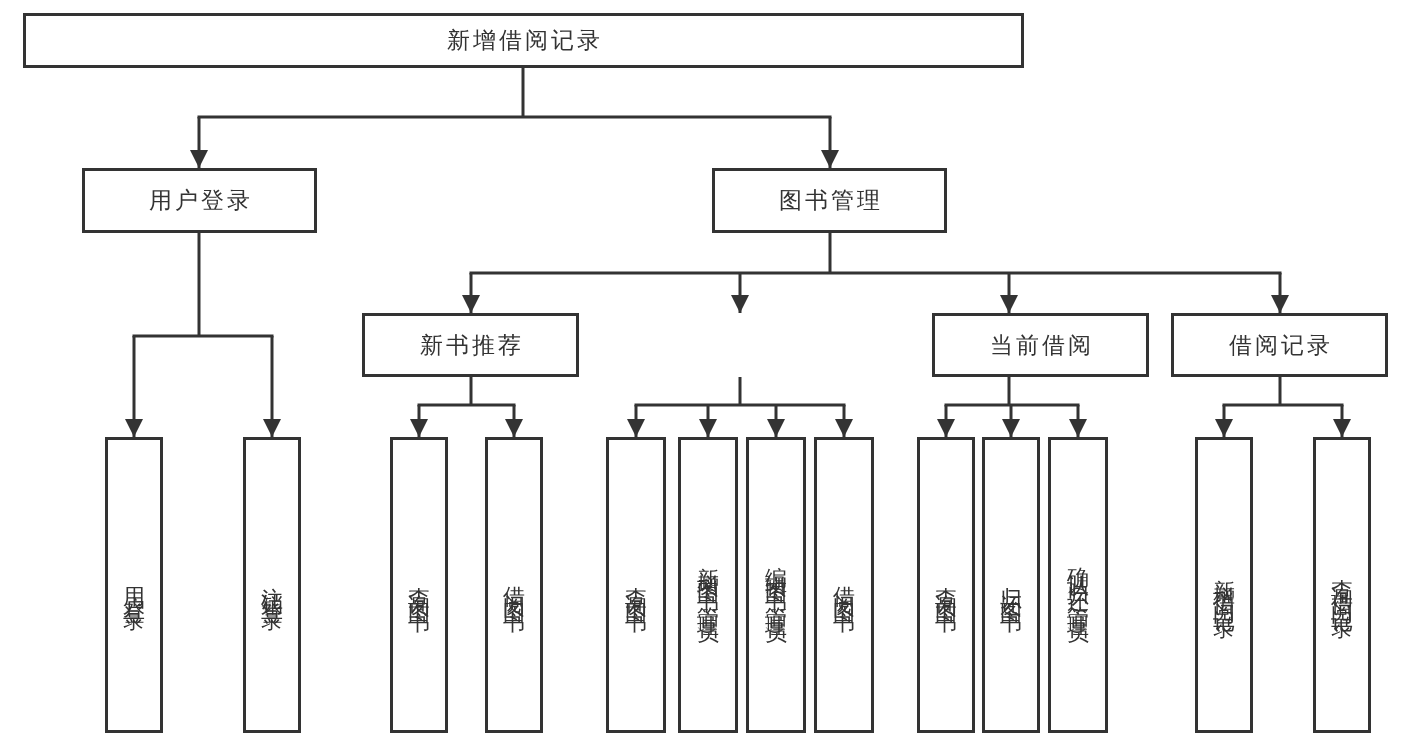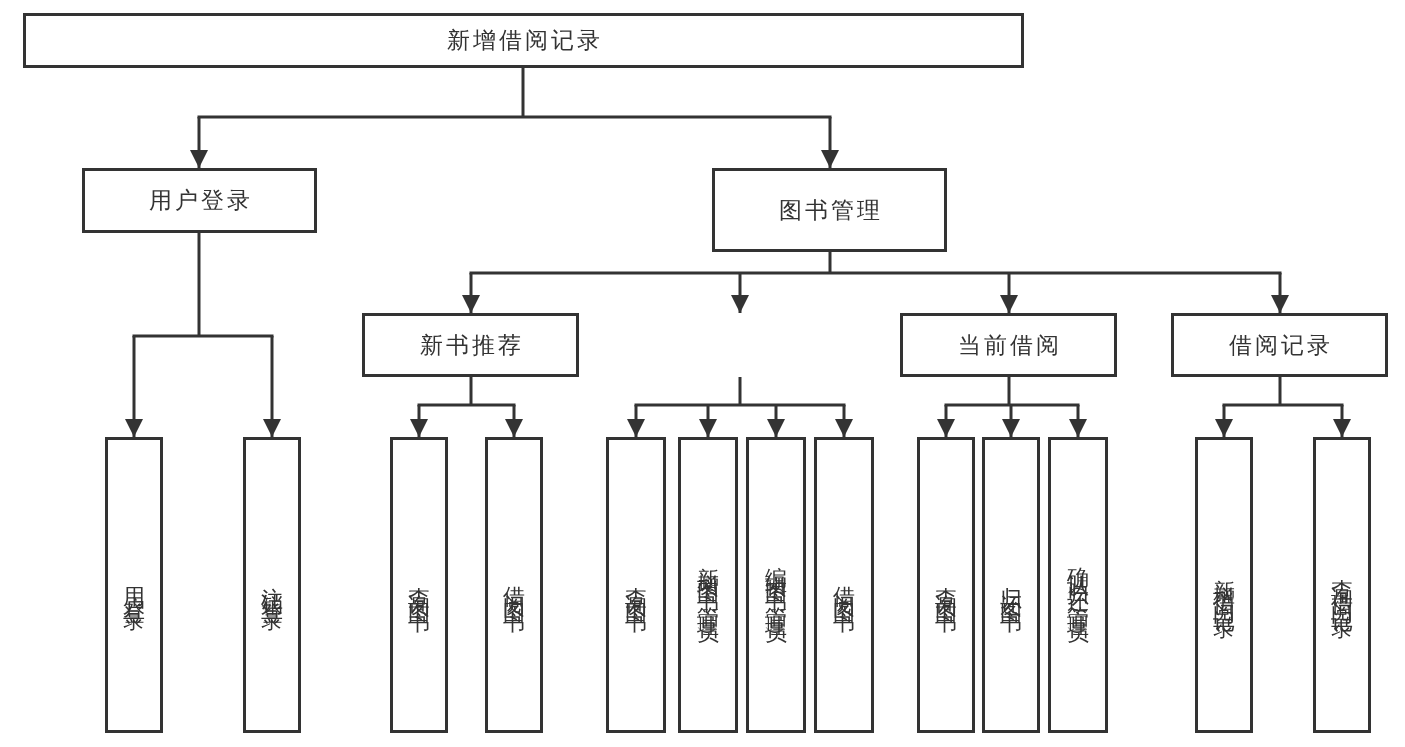--- a/index.html
+++ b/index.html
@@ -55,25 +55,25 @@
     bottom: 6px;
     font-size: 21px;
     letter-spacing: 1px;
     color: var(--watermark);
     z-index: 3;
     white-space: nowrap;
   }
   
   .n-root   { left: 23px;  top: 13px;  width: 1001px; height: 55px; }
   .n-login  { left: 82px;  top: 168px; width: 235px;  height: 65px; }
-  .n-mgmt   { left: 712px; top: 168px; width: 235px;  height: 84px; text-align: right; }
+  .n-mgmt   { left: 712px; top: 168px; width: 235px;  height: 65px; text-align: right; }
   .n-l2     { top: 313px; height: 64px; width: 217px; }
   .n-newrec { left: 362px; }
   .n-borrow { left: 631px; }
-  .n-curr   { left: 900px; }
+  .n-curr   { left: 932px; }
   .n-record { left: 1171px; }
   .leaf     { top: 437px; height: 296px; width: 58px; }
   .lf-1  { left: 105px; }
   .lf-2  { left: 243px; }
   .lf-3  { left: 390px; }
   .lf-4  { left: 485px; }
   .lf-5  { left: 606px; width: 60px; }
   .lf-6  { left: 678px; width: 60px; }
   .lf-7  { left: 746px; width: 60px; }
   .lf-8  { left: 814px; width: 60px; }

